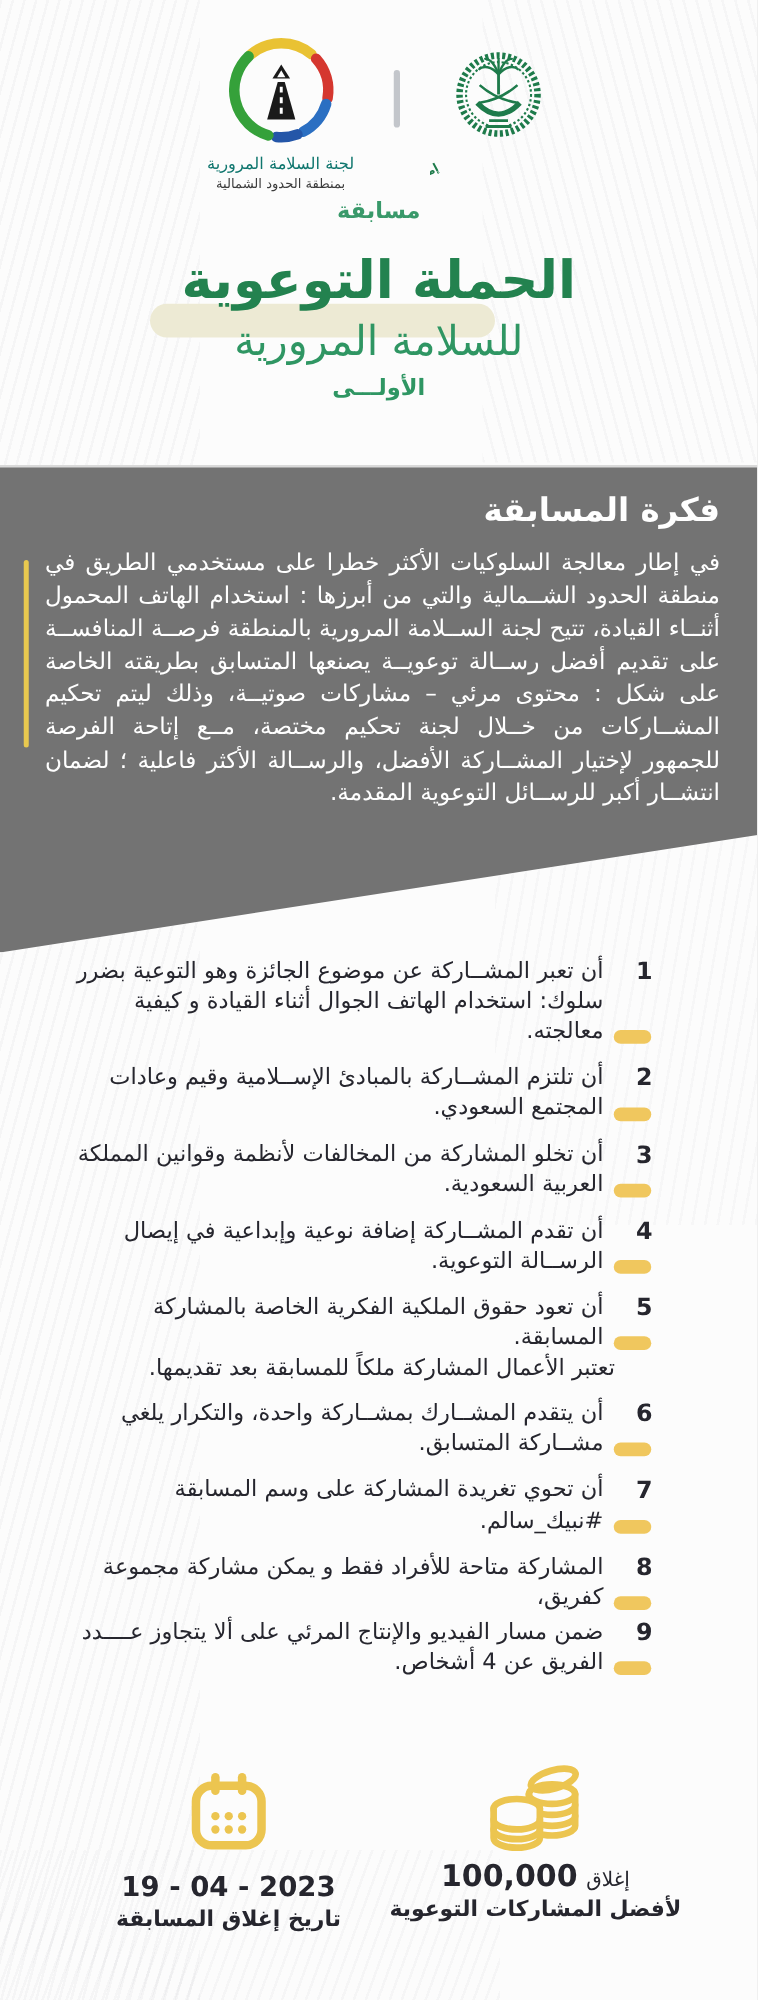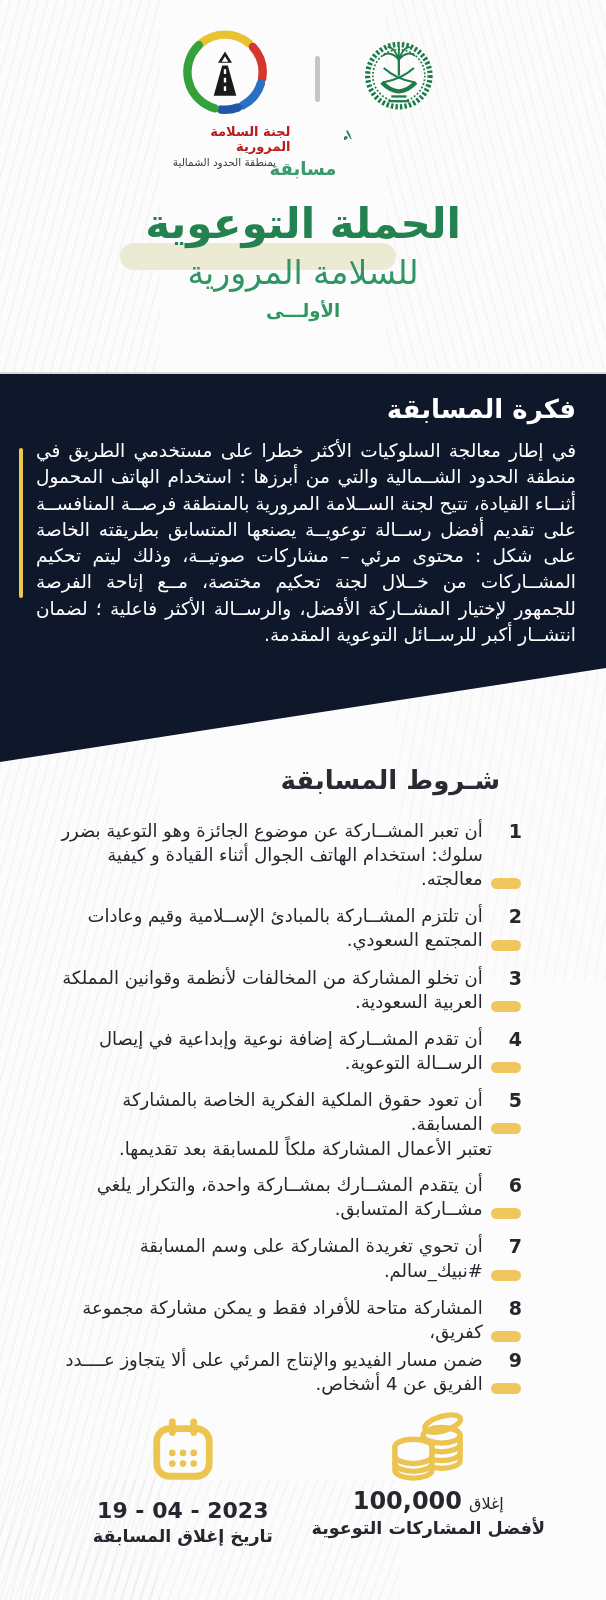--- a/index.html
+++ b/index.html
@@ -40,40 +40,40 @@
     position: absolute; top: 28px; left: 0; right: 0; z-index: 2;
     display: flex; direction: rtl;
     justify-content: center; align-items: flex-start; gap: 24px;
   }
   .emblem { width: 104px; margin-top: 6px; }
   .logo-sep {
     width: 5px; height: 46px; border-radius: 3px;
     background: #c3c6cb; margin-top: 28px;
   }
   .committee { display: flex; flex-direction: column; align-items: center; width: 132px; }
-  .committee-title { font-size: 13px; font-weight: 700; color: #b91c1c; margin-top: 2px; }
+  .committee-title { font-size: 13px; font-weight: 400; color: #0f766e; margin-top: 2px; }
   .committee-sub { font-size: 10.5px; font-weight: 500; color: #3c3c3c; margin-top: 2px; }
 
   
   .title-block { position: absolute; top: 158px; left: 0; width: 100%; text-align: center; z-index: 2; }
   .title-kicker { font-size: 18px; font-weight: 600; color: #39996a; }
   .title-main-wrap { position: relative; margin-top: 20px; }
   .title-pill {
     position: absolute; top: 44px; left: 120px;
     width: 276px; height: 27px; border-radius: 14px;
     background: #edead4; z-index: 0;
   }
   .title-main { position: relative; z-index: 1; font-size: 42px; font-weight: 700; color: #23824f; line-height: 1.2; }
   .title-sub { position: relative; z-index: 1; font-size: 33px; font-weight: 400; color: #2f9663; margin-top: 4px; }
   .title-edition { font-size: 18px; font-weight: 600; color: #2f9663; margin-top: 8px; }
 
   
   .idea {
     position: absolute; top: 372px; left: 0; width: 100%; height: 390px;
-    background: #0f172a; z-index: 1;
+    background: #737373; z-index: 1;
     clip-path: polygon(0 0, 100% 0, 100% 296px, 0 390px);
     border-top: 2px solid #d9d9d9;
     direction: rtl; color: #ffffff;
     padding: 20px 30px 0 36px;
   }
   .idea-heading { font-size: 26px; font-weight: 700; margin-bottom: 14px; }
   .idea-body {
     position: relative;
     font-size: 18.5px; font-weight: 400; line-height: 1.42;
     text-align: justify; text-align-last: right;
@@ -187,21 +187,20 @@
 
   <section class="idea">
     <h2 class="idea-heading">فكرة المسابقة</h2>
     <div class="idea-body">
       <span class="idea-bar"></span>
       <span>في إطار معالجة السلوكيات الأكثر خطرا على مستخدمي الطريق في منطقة الحدود الشــمالية والتي من أبرزها : استخدام الهاتف المحمول أثنــاء القيادة، تتيح لجنة الســلامة المرورية بالمنطقة فرصــة المنافســة على تقديم أفضل رســالة توعويــة يصنعها المتسابق بطريقته الخاصة على شكل : محتوى مرئي – مشاركات صوتيــة، وذلك ليتم تحكيم المشــاركات من خــلال لجنة تحكيم مختصة، مــع إتاحة الفرصة للجمهور لإختيار المشــاركة الأفضل، والرســالة الأكثر فاعلية ؛ لضمان انتشــار أكبر للرســائل التوعوية المقدمة.</span>
     </div>
   </section>
 
   <section class="conditions">
-    <h2 class="conditions-heading">شـروط المسابقة</h2>
     <ol class="conditions-list">
       <li class="cond-item">
         <span class="cond-num">1</span>
         <span class="cond-text">أن تعبر المشــاركة عن موضوع الجائزة وهو التوعية بضرر سلوك: استخدام الهاتف الجوال أثناء القيادة و كيفية معالجته.</span>
       </li>
       <li class="cond-item">
         <span class="cond-num">2</span>
         <span class="cond-text">أن تلتزم المشــاركة بالمبادئ الإســلامية وقيم وعادات المجتمع السعودي.</span>
       </li>
       <li class="cond-item">

